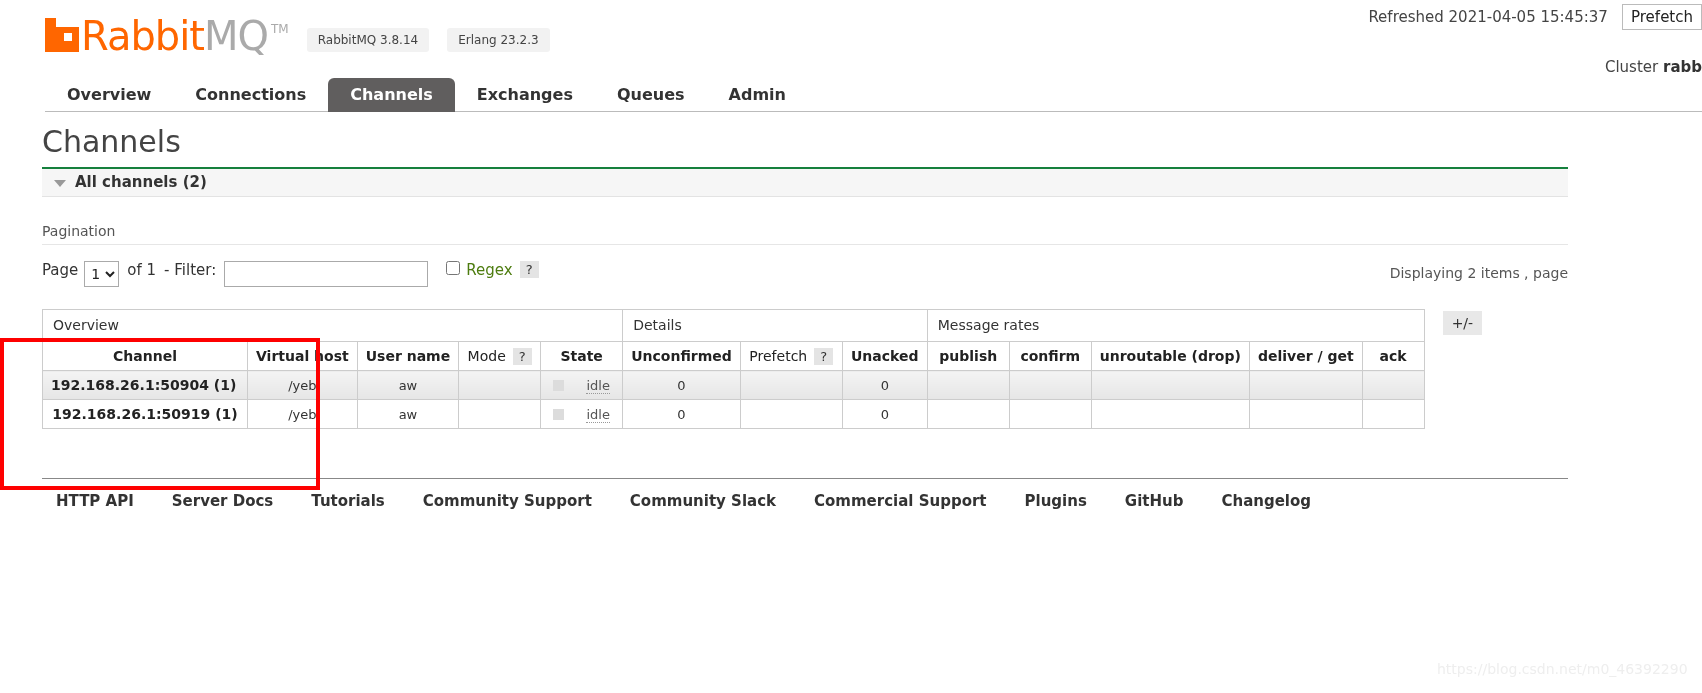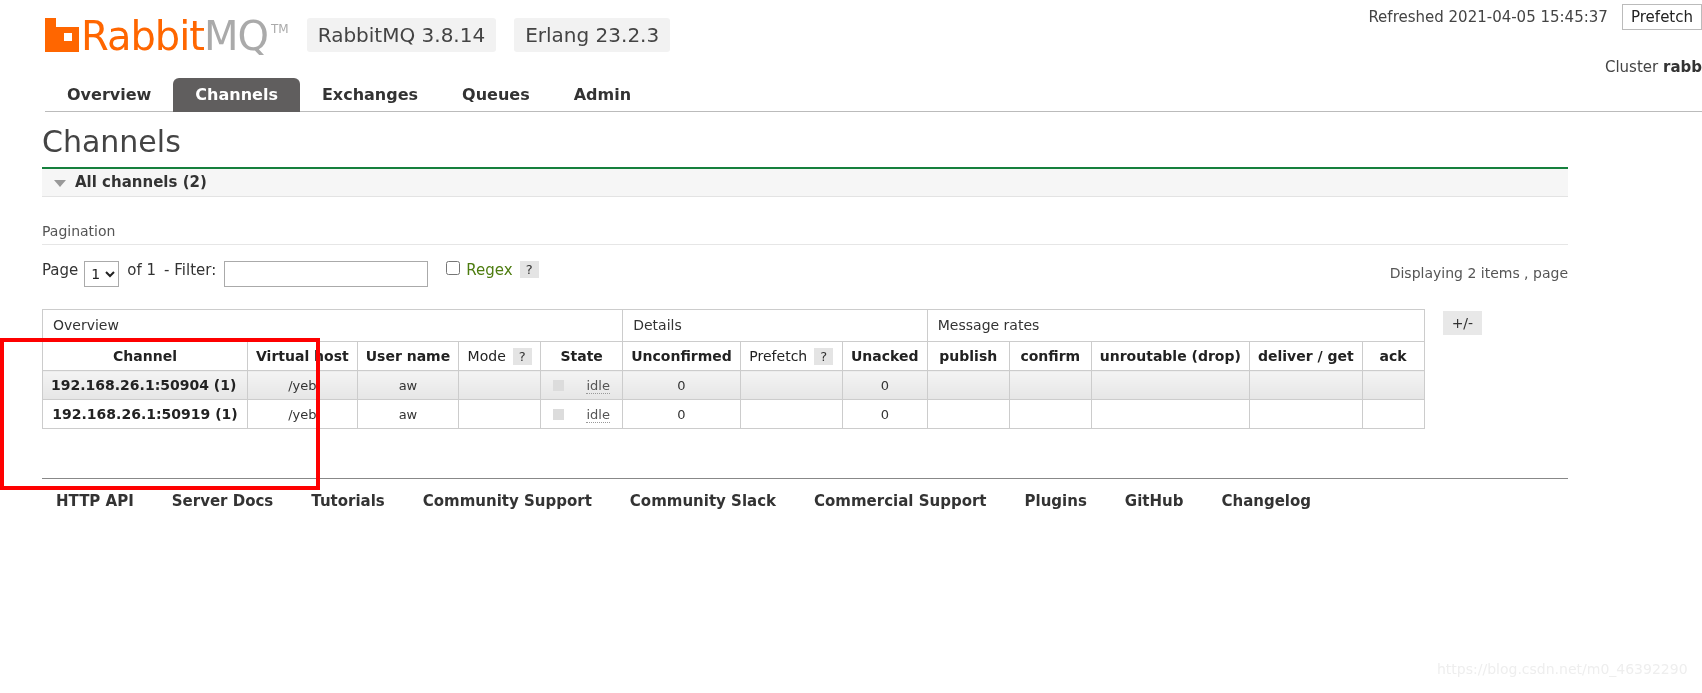--- a/index.html
+++ b/index.html
@@ -108,21 +108,21 @@
   .logo-tm {
     font-size: 12px;
     color: #aaa;
     margin-left: 3px;
     margin-bottom: 20px;
     align-self: flex-end;
   }
   .version-pill {
     background: #f2f2f2;
     color: #444;
-    font-size: 20px;
+    font-size: 12px;
     padding: 5px 11px;
     border-radius: 3px;
     margin-left: 18px;
     margin-bottom: 4px;
     white-space: nowrap;
   }
 
   
   .nav {
     position: absolute;
@@ -404,20 +404,21 @@
     </span>
     <span class="logo-text"><span class="rabbit">Rabbit</span><span class="mq">MQ</span></span>
     <span class="logo-tm">TM</span>
     <span class="version-pill">RabbitMQ 3.8.14</span>
     <span class="version-pill">Erlang 23.2.3</span>
   </div>
 
   <div class="nav">
     <ul id="nav-list">
         <li>Overview</li>
+        <li>Connections</li>
         <li class="active">Channels</li>
         <li>Exchanges</li>
         <li>Queues</li>
         <li>Admin</li>
       </ul>
   </div>
 
   <div class="main">
     <h1 class="page-title">Channels</h1>
 

